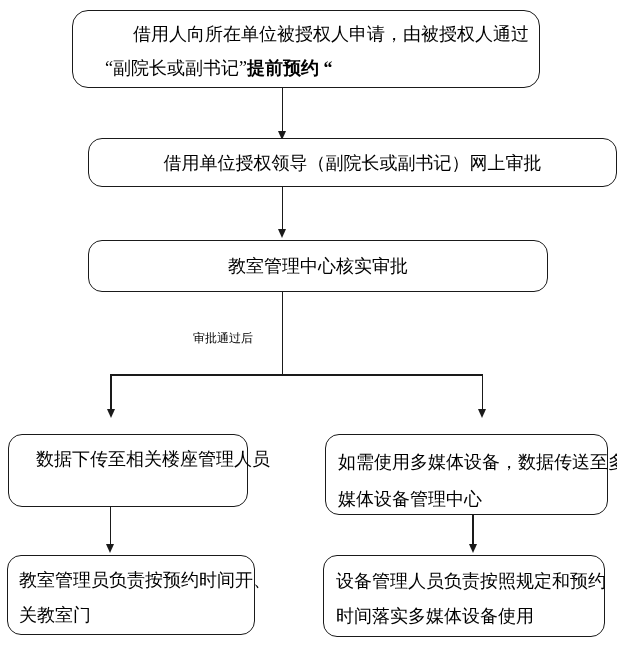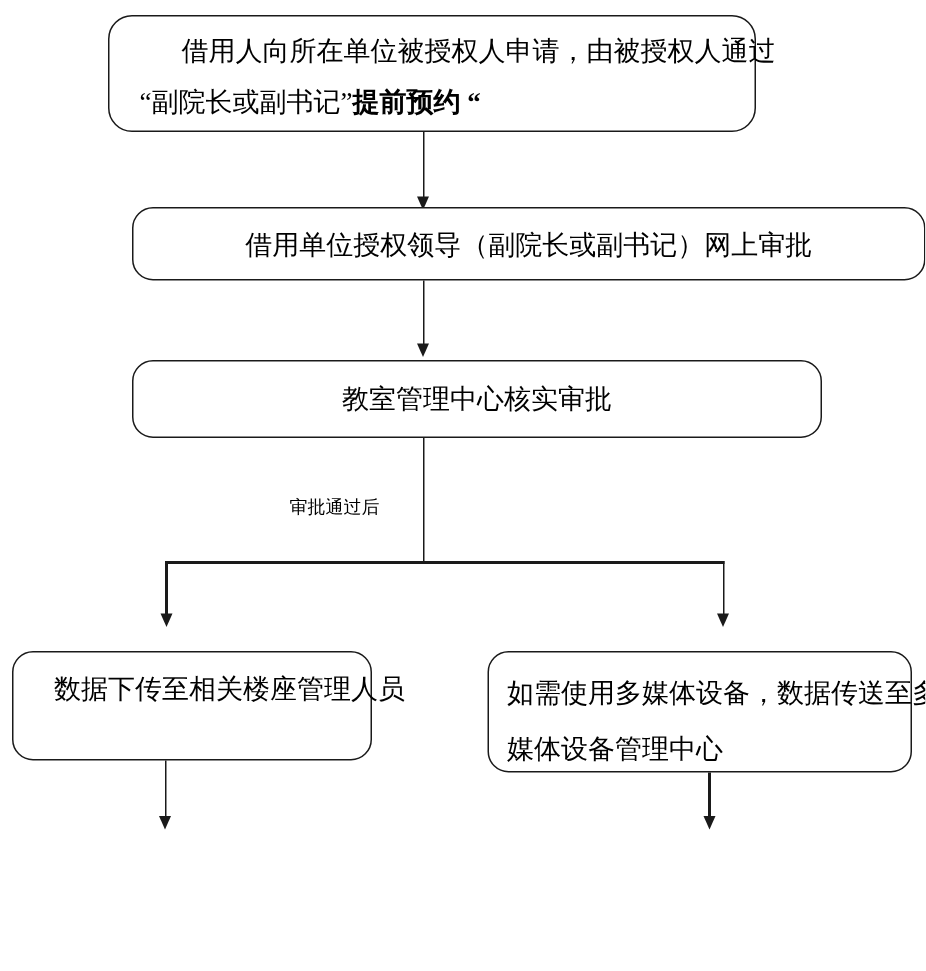--- a/index.html
+++ b/index.html
@@ -58,21 +58,21 @@
   .apply-l1 { margin: 12px 10px 0 48px; white-space: nowrap; }
   .apply-l2 { margin: 12px 10px 0 20px; white-space: nowrap; }
   .apply-l2 b { font-weight: bold; }
   .pad-node .ln { white-space: nowrap; }
 </style>
 </head>
 <body>
 
 <div class="canvas">
 
-  <div class="node" style="left:72px; top:10px; width:432px; height:78px; border-radius:16px;">
+  <div class="node" style="left:72px; top:10px; width:468px; height:78px; border-radius:16px;padding-left:12px;">
     <div class="apply-l1">借用人向所在单位被授权人申请，由被授权人通过</div>
     <div class="apply-l2"><span>“副院长或副书记”</span><b>提前预约 “</b></div>
   </div>
 
   <div class="vline" style="left:281.5px; top:88px; height:44px;"></div>
   <div class="arrowhead" style="left:278px; top:131px;"></div>
 
   <div class="node centered" style="left:88px; top:138px; width:529px; height:49px;">
     <span>借用单位授权领导（副院长或副书记）网上审批</span>
   </div>
@@ -103,15 +103,23 @@
     <div class="ln">如需使用多媒体设备，数据传送至多</div>
     <div class="ln">媒体设备管理中心</div>
   </div>
 
   <div class="vline" style="left:109.5px; top:507px; height:37px;"></div>
   <div class="arrowhead" style="left:106px; top:544px;"></div>
 
   <div class="vline" style="left:472px; top:515px; height:29px;"></div>
   <div class="arrowhead" style="left:468.5px; top:544px;"></div>
 
+  <div class="node pad-node" style="left:7px; top:555px; width:248px; height:80px; padding:7px 8px 0 11px; line-height:35px;">
+    <div class="ln">教室管理员负责按预约时间开、</div>
+    <div class="ln">关教室门</div>
+  </div>
 
+  <div class="node pad-node" style="left:323px; top:555px; width:282px; height:82px; padding:8px 8px 0 12px; line-height:35px;">
+    <div class="ln">设备管理人员负责按照规定和预约</div>
+    <div class="ln">时间落实多媒体设备使用</div>
+  </div>
 
 </div>
 
 </body></html>

